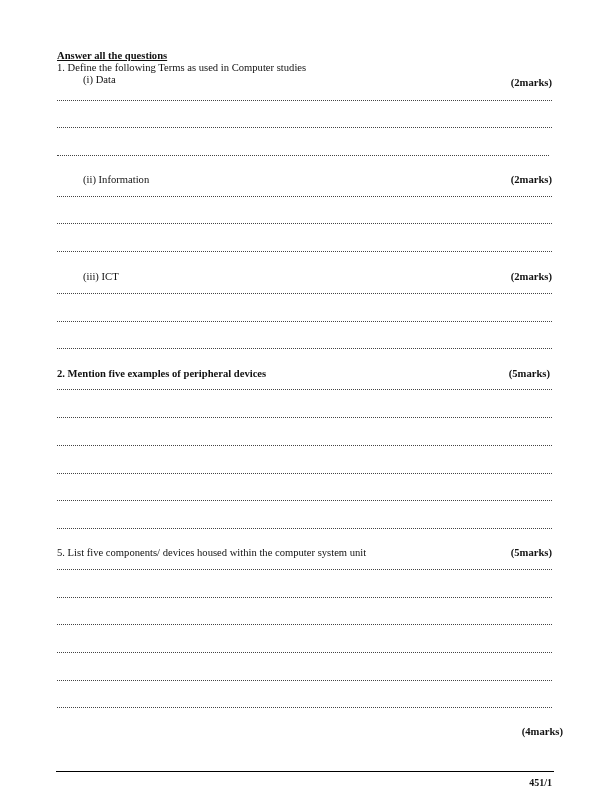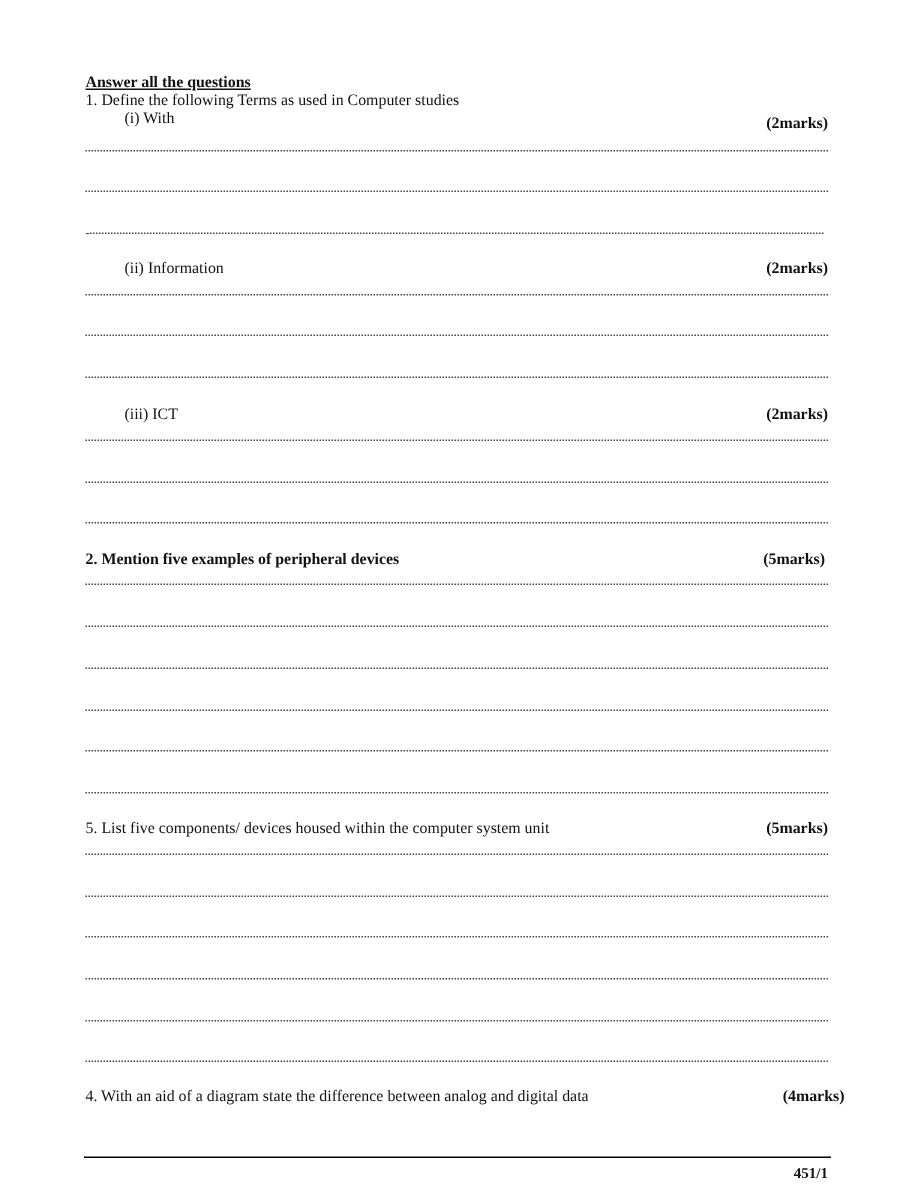--- a/index.html
+++ b/index.html
@@ -54,21 +54,21 @@
   </style>
 </head>
 <body>
 
 <div class="page">
 
   <div class="abs heading" style="left:57px; top:50px;">Answer all the questions</div>
 
   <div class="abs txt" style="left:57px; top:62px;text-align:center;">1.  Define the following Terms as used in Computer studies</div>
 
-  <div class="abs txt" style="left:83px; top:74px;">(i)  With</div>
+  <div class="abs txt" style="left:83px; top:74px;">(i)  Data</div>
   <div class="abs marks" style="right:60px; top:77px;">(2marks)</div>
   <div class="dots" style="left:57px; width:495px; top:100px;"></div>
   <div class="dots" style="left:57px; width:495px; top:127px;"></div>
   <div class="dots" style="left:57px; width:492px; top:155px;"></div>
 
   <div class="abs txt" style="left:83px; top:174px;">(ii) Information</div>
   <div class="abs marks" style="right:60px; top:174px;">(2marks)</div>
   <div class="dots" style="left:57px; width:495px; top:196px;"></div>
   <div class="dots" style="left:57px; width:495px; top:223px;"></div>
   <div class="dots" style="left:57px; width:495px; top:251px;"></div>
@@ -90,19 +90,18 @@
 
   <div class="abs txt" style="left:57px; top:547px;">5. List five components/ devices housed within the computer system unit</div>
   <div class="abs marks" style="right:60px; top:547px;">(5marks)</div>
   <div class="dots" style="left:57px; width:495px; top:569px;"></div>
   <div class="dots" style="left:57px; width:495px; top:597px;"></div>
   <div class="dots" style="left:57px; width:495px; top:624px;"></div>
   <div class="dots" style="left:57px; width:495px; top:652px;"></div>
   <div class="dots" style="left:57px; width:495px; top:680px;"></div>
   <div class="dots" style="left:57px; width:495px; top:707px;"></div>
 
-  <div class="abs txt" style="left:57px; top:726px;">4. With an aid of a diagram state the difference between analog and digital data</div>
   <div class="abs marks" style="right:49px; top:726px;">(4marks)</div>
 
   <div class="rule" style="left:56px; width:498px; top:771px;"></div>
   <div class="abs footer-code" style="right:60px; top:777px;margin-left:20px;">451/1</div>
 
 </div>
 
 </body></html>

